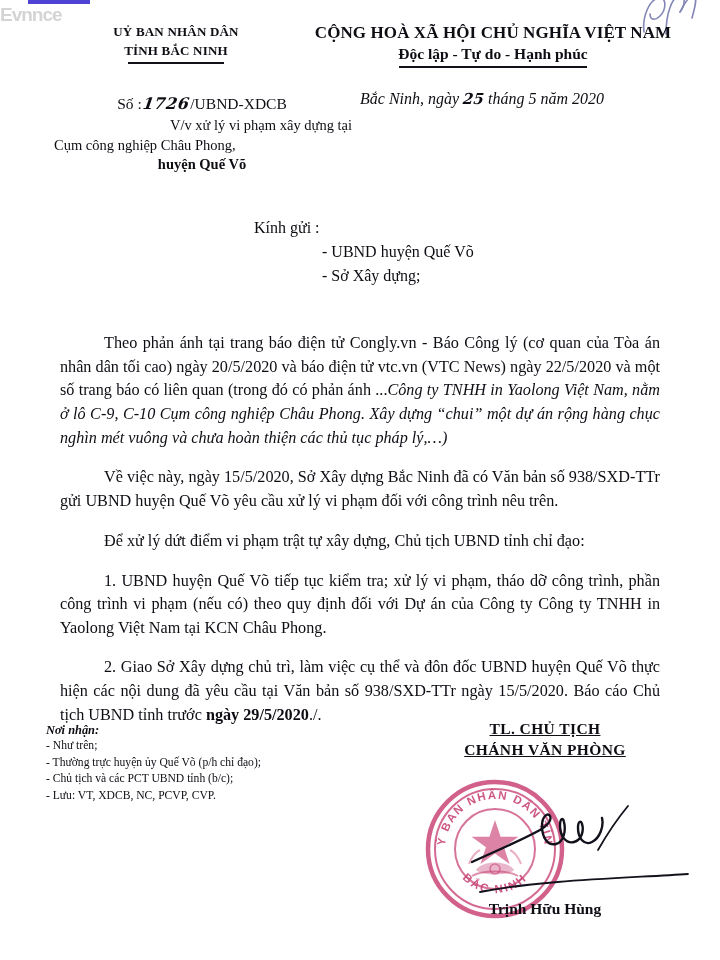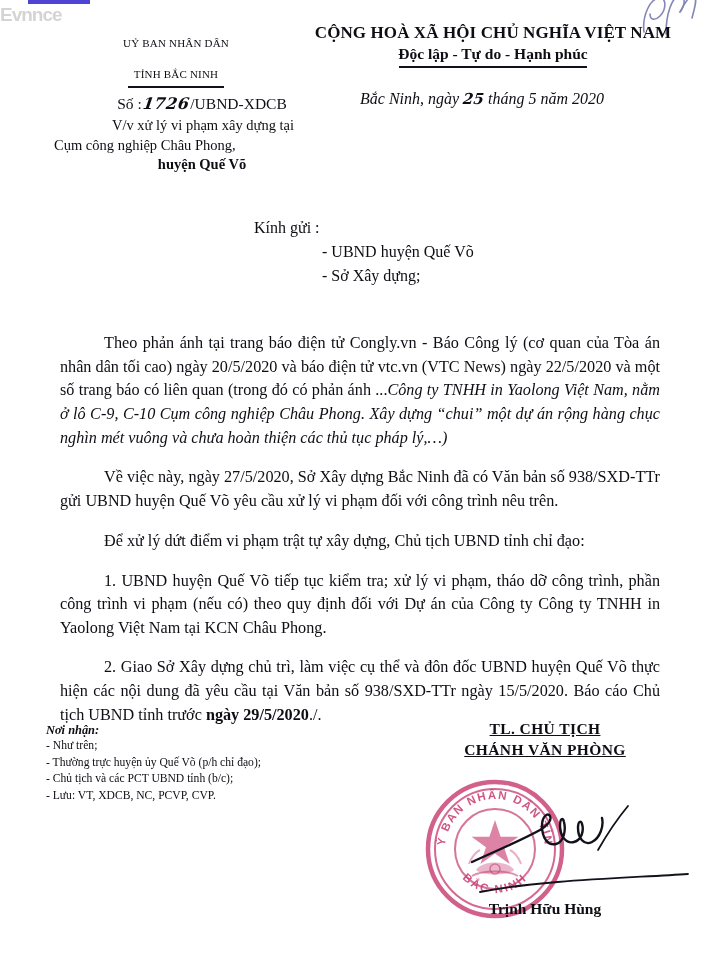--- a/index.html
+++ b/index.html
@@ -35,23 +35,22 @@
     position: absolute; left: 0; top: 22px; width: 720px;
     display: flex; align-items: flex-start;
   }
   .header-left {
     width: 300px; padding-left: 52px; text-align: center;
   }
   .header-right {
     width: 420px; padding-right: 34px; text-align: center;
   }
   .org-line1, .org-line2 {
-    font-weight: normal; font-size: 11px; line-height: 19px;
+    font-weight: bold; font-size: 13px; line-height: 19px;
     letter-spacing: .2px;
-    margin-top: 12px;
   }
   .org-underline {
     width: 96px; height: 1.6px; background: #11111a;
     margin: 2px auto 0;
   }
   .nation-line1 {
     font-weight: bold; font-size: 17px; line-height: 21px; letter-spacing: .1px;
   }
   .nation-line2 {
     font-weight: bold; font-size: 15.5px; line-height: 20px; margin-top: 1px;
@@ -72,21 +71,21 @@
     font-family: "DejaVu Serif", serif;
     font-style: italic; font-weight: bold;
     font-size: 16px; letter-spacing: .5px;
     transform: skewX(-8deg); display: inline-block;
     padding: 0 1px;
   }
   .subject {
     font-size: 14.5px; line-height: 19.5px; margin-top: 2px;
     text-align: center;
   }
-  .subject .s1 { display: block; text-align: center; padding-left: 2px;}
+  .subject .s1 { display: block; text-align: right; padding-left: 2px;}
   .subject .s2 { display: block; text-align: left; padding-left: 2px;}
   .subject .s3 { display: block; text-align: center; font-weight: bold; }
 
   
   .placedate {
     position: absolute; left: 360px; top: 90px; width: 340px;
     font-style: italic; font-size: 16px; white-space: nowrap;
   }
   .placedate .hand {
     font-family: "DejaVu Serif", serif;
@@ -198,21 +197,21 @@
 
 <div class="kinhgui">Kính gửi :</div>
 <div class="recipients">
   <div>- UBND huyện Quế Võ</div>
   <div>- Sở Xây dựng;</div>
 </div>
 
 <div class="body">
   <p class="para"><span>Theo phản ánh tại trang báo điện tử Congly.vn - Báo Công lý (cơ quan của Tòa án nhân dân tối cao) ngày 20/5/2020 và báo điện tử vtc.vn (VTC News) ngày 22/5/2020 và một số trang báo có liên quan (trong đó có phản ánh ...</span><i>Công ty TNHH in Yaolong Việt Nam, nằm ở lô C-9, C-10 Cụm công nghiệp Châu Phong. Xây dựng “chui” một dự án rộng hàng chục nghìn mét vuông và chưa hoàn thiện các thủ tục pháp lý,…)</i></p>
 
-  <p class="para">Về việc này, ngày 27/5/2020, Sở Xây dựng Bắc Ninh đã có Văn bản số 938/SXD-TTr gửi UBND huyện Quế Võ yêu cầu xử lý vi phạm đối với công trình nêu trên.</p>
+  <p class="para">Về việc này, ngày 15/5/2020, Sở Xây dựng Bắc Ninh đã có Văn bản số 938/SXD-TTr gửi UBND huyện Quế Võ yêu cầu xử lý vi phạm đối với công trình nêu trên.</p>
 
   <p class="para">Để xử lý dứt điểm vi phạm trật tự xây dựng, Chủ tịch UBND tỉnh chỉ đạo:</p>
 
   <p class="para">1. UBND huyện Quế Võ tiếp tục kiểm tra; xử lý vi phạm, tháo dỡ công trình, phần công trình vi phạm (nếu có) theo quy định đối với Dự án của Công ty Công ty TNHH in Yaolong Việt Nam tại KCN Châu Phong.</p>
 
   <p class="para"><span>2. Giao Sở Xây dựng chủ trì, làm việc cụ thể và đôn đốc UBND huyện Quế Võ thực hiện các nội dung đã yêu cầu tại Văn bản số 938/SXD-TTr ngày 15/5/2020. Báo cáo Chủ tịch UBND tỉnh trước </span><b>ngày 29/5/2020</b><span>./.</span></p>
 </div>
 
 <div class="noinhan">
   <div class="title">Nơi nhận:</div>

